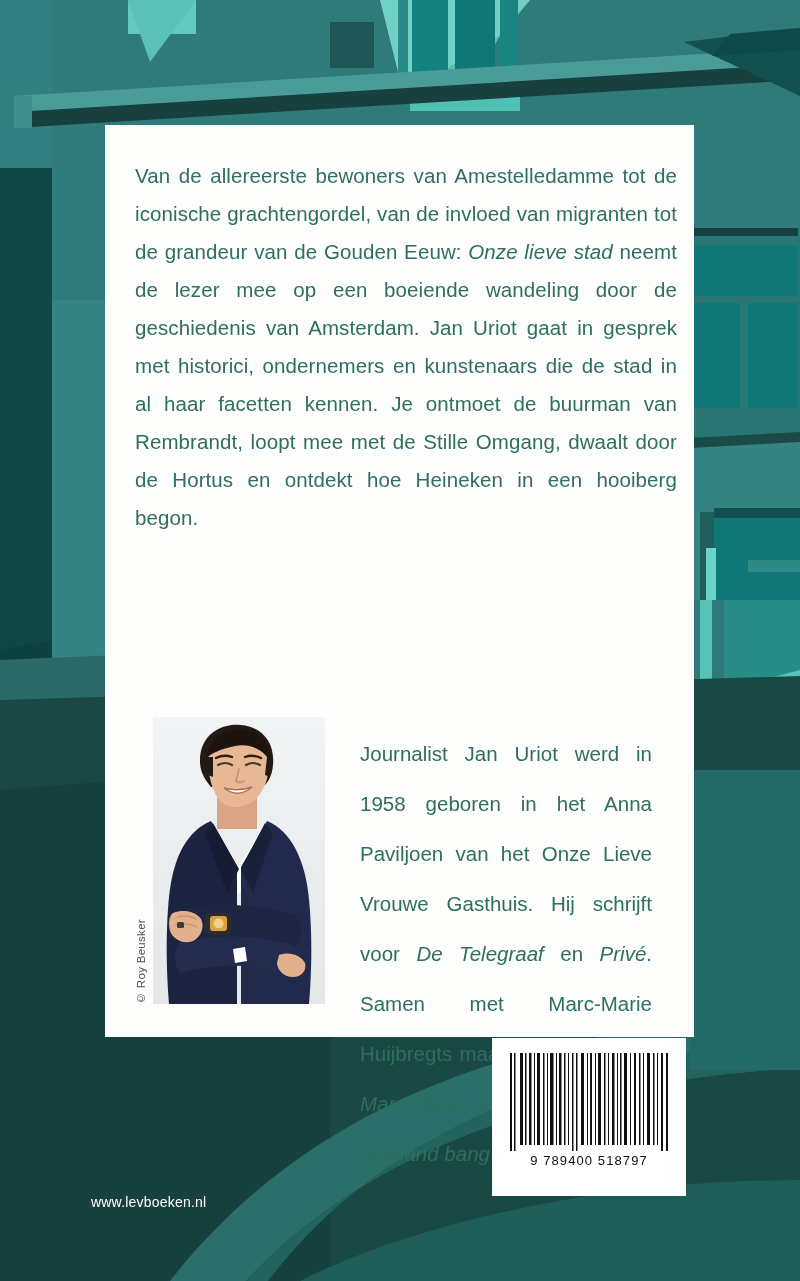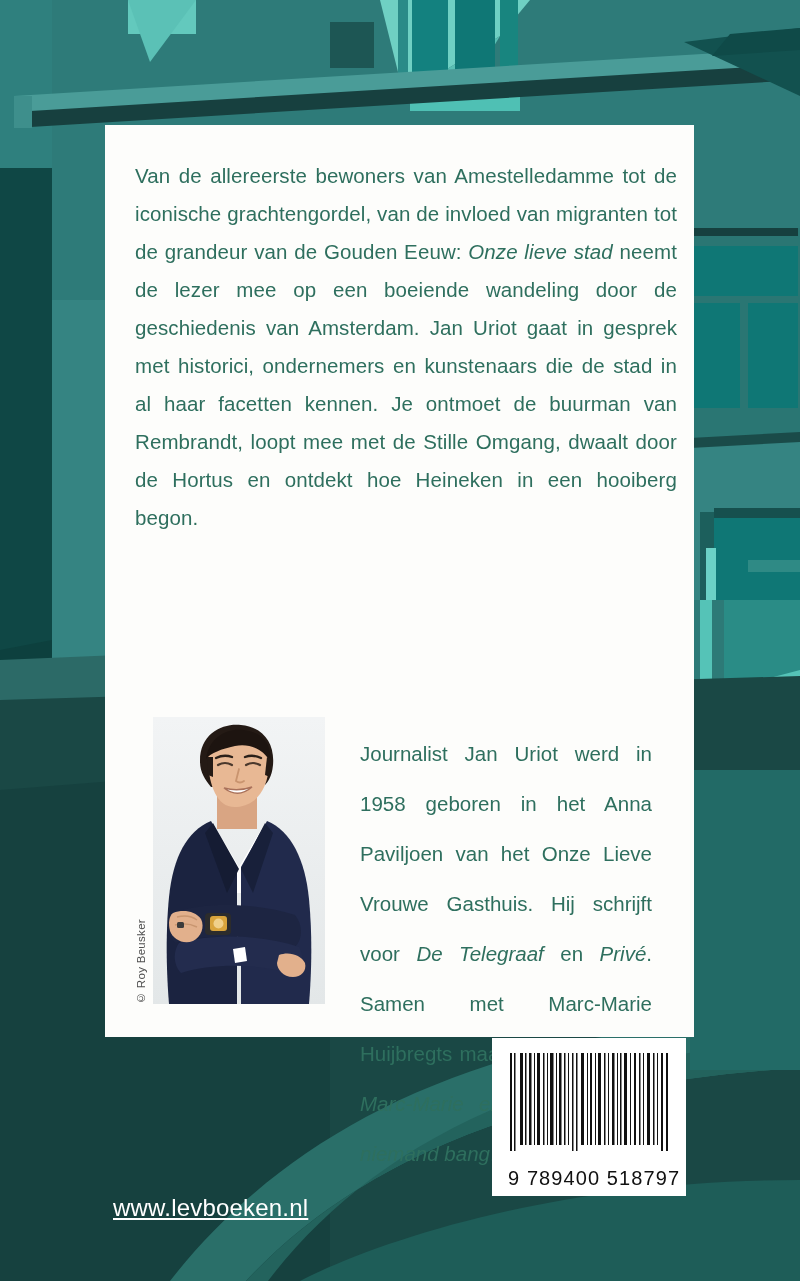--- a/index.html
+++ b/index.html
@@ -122,38 +122,37 @@
     background: #ffffff;
     box-sizing: border-box;
     padding: 15px 16px 4px 16px;
   }
   #barcode-bars {
     display: block;
     width: 162px;
     height: 98px;
   }
   #barcode-number {
-    margin: 16px 0 0 0;
+    margin: 2px 0 0 0;
     text-align: center;
-    font-size: 20px;
+    font-size: 13px;
     color: #111111;
     letter-spacing: 1.1px;
     font-family: "Liberation Sans", sans-serif;
     white-space: nowrap;
   }
 
   
   #website {
     position: absolute;
-    left: 113px;
+    left: 91px;
     top: 1194px;
     color: #ffffff;
-    font-size: 24px;
+    font-size: 14px;
     letter-spacing: 0.2px;
-    text-decoration: underline;
   }
 </style>
 </head>
 <body>
 
 <div id="cover">
 
   <svg id="bg-illustration" viewBox="0 0 800 1281" preserveAspectRatio="none" aria-hidden="true">
 
     <rect x="0" y="0" width="800" height="1281" fill="#358482"></rect>

